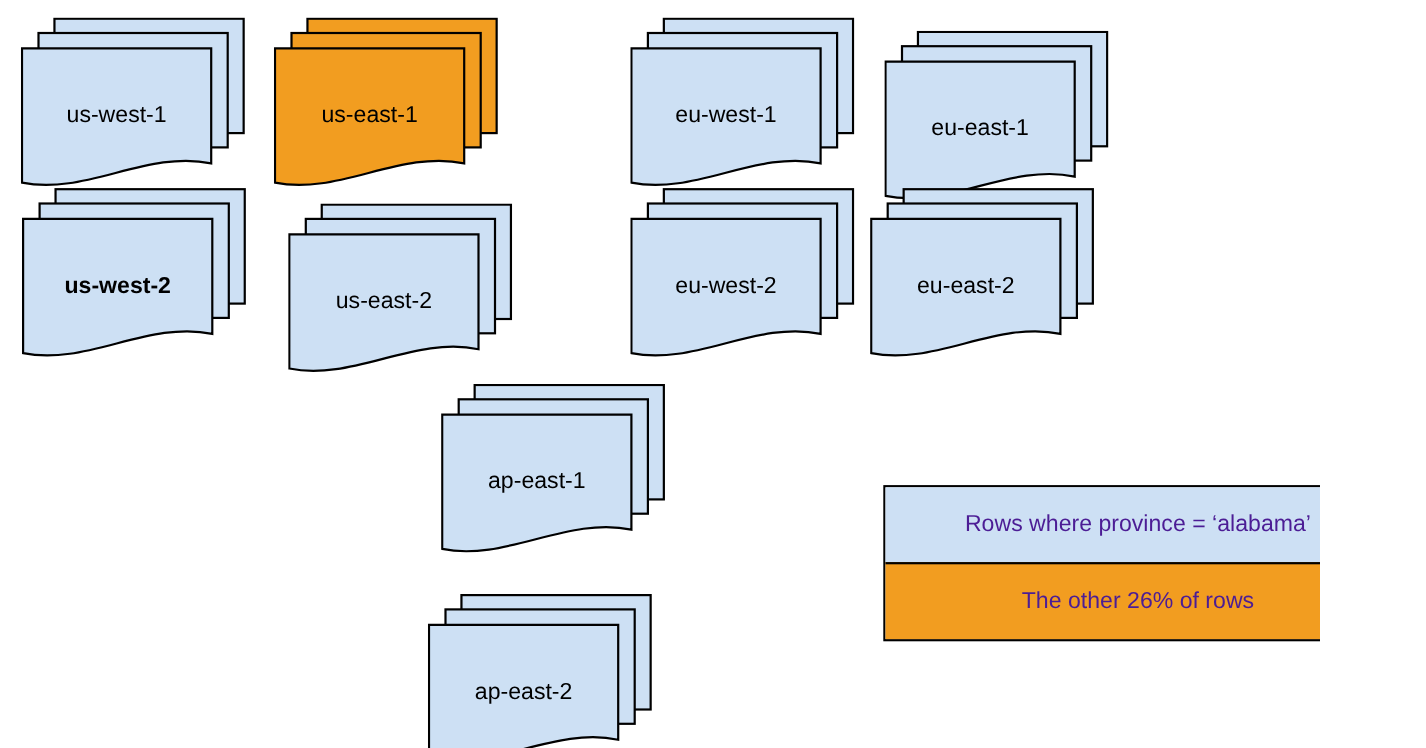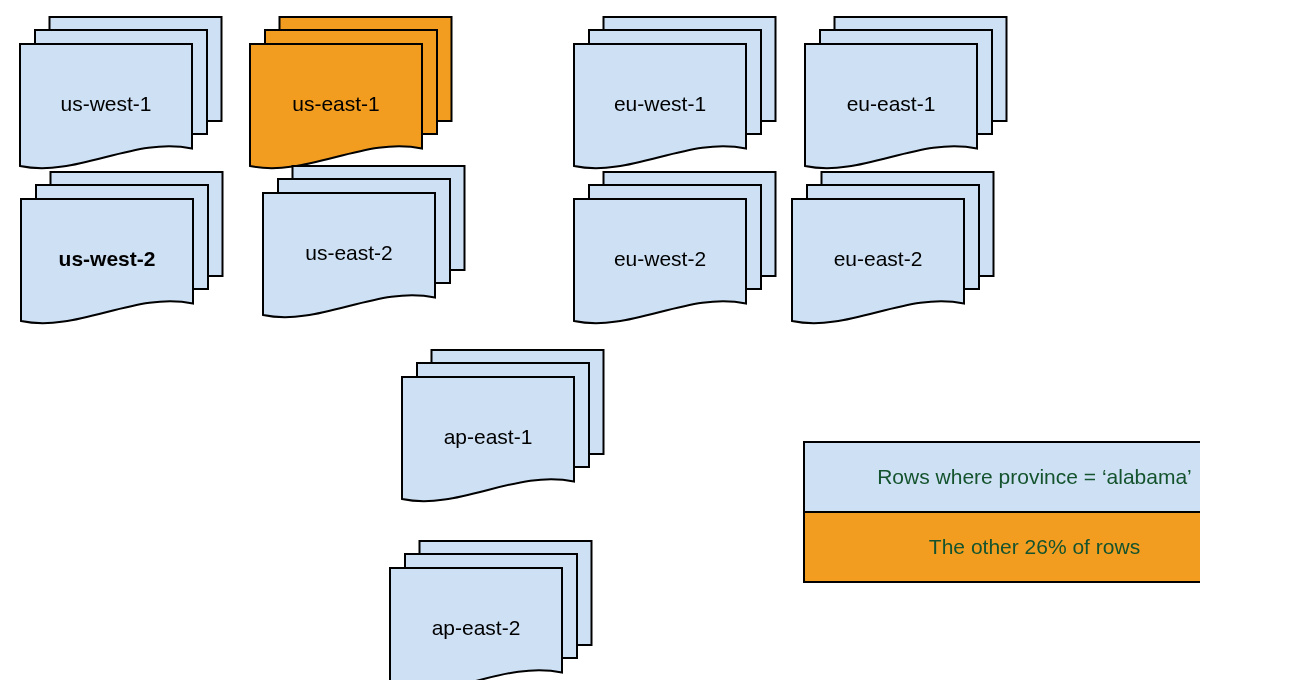--- a/index.html
+++ b/index.html
@@ -23,21 +23,21 @@
     display:flex;
     flex-direction:column;
     background:#fff;
   }
   .legend-row{
     flex:1 1 0;
     display:flex;
     align-items:center;
     justify-content:center;
     font-size:21px;
-    color:#14532d;
+    color:#4c1d95;
   }
   .legend-row + .legend-row{border-top:2px solid #000;}
 </style>
 </head>
 <body>
 
 <div id="canvas">
   <div id="stacks">
       <div class="stack" style="left: 19px; top: 16px;">
         <svg width="204" height="163" viewBox="0 0 204 163">
@@ -62,41 +62,41 @@
       <div class="stack" style="left: 573px; top: 16px;">
         <svg width="204" height="163" viewBox="0 0 204 163">
           <g fill="#cde0f4" stroke="#000000" stroke-width="2">
             <rect x="30.5" y="1" width="172" height="104"></rect>
             <rect x="16" y="14" width="172" height="104"></rect>
             <path d="M1,28 H173 V132.5 C115,120 58,162 1,150 Z"></path>
           </g>
           <text x="87" y="95" text-anchor="middle" fill="#000000">eu-west-1</text>
         </svg>
       </div>
-      <div class="stack" style="left: 804px; top: 16px;">
+      <div class="stack" style="left: 804px; top: 28px;">
         <svg width="204" height="163" viewBox="0 0 204 163">
           <g fill="#cde0f4" stroke="#000000" stroke-width="2">
             <rect x="30.5" y="1" width="172" height="104"></rect>
             <rect x="16" y="14" width="172" height="104"></rect>
             <path d="M1,28 H173 V132.5 C115,120 58,162 1,150 Z"></path>
           </g>
           <text x="87" y="95" text-anchor="middle" fill="#000000">eu-east-1</text>
         </svg>
       </div>
       <div class="stack" style="left: 20px; top: 171px; font-weight: bold;">
         <svg width="204" height="163" viewBox="0 0 204 163">
           <g fill="#cde0f4" stroke="#000000" stroke-width="2">
             <rect x="30.5" y="1" width="172" height="104"></rect>
             <rect x="16" y="14" width="172" height="104"></rect>
             <path d="M1,28 H173 V132.5 C115,120 58,162 1,150 Z"></path>
           </g>
           <text x="87" y="95" text-anchor="middle" fill="#000000">us-west-2</text>
         </svg>
       </div>
-      <div class="stack" style="left: 234px; top: 165px; padding-left: 28px;">
+      <div class="stack" style="left: 234px; top: 185px; padding-left: 28px;">
         <svg width="204" height="163" viewBox="0 0 204 163">
           <g fill="#cde0f4" stroke="#000000" stroke-width="2">
             <rect x="30.5" y="1" width="172" height="104"></rect>
             <rect x="16" y="14" width="172" height="104"></rect>
             <path d="M1,28 H173 V132.5 C115,120 58,162 1,150 Z"></path>
           </g>
           <text x="87" y="95" text-anchor="middle" fill="#000000">us-east-2</text>
         </svg>
       </div>
       <div class="stack" style="left: 573px; top: 171px;">

